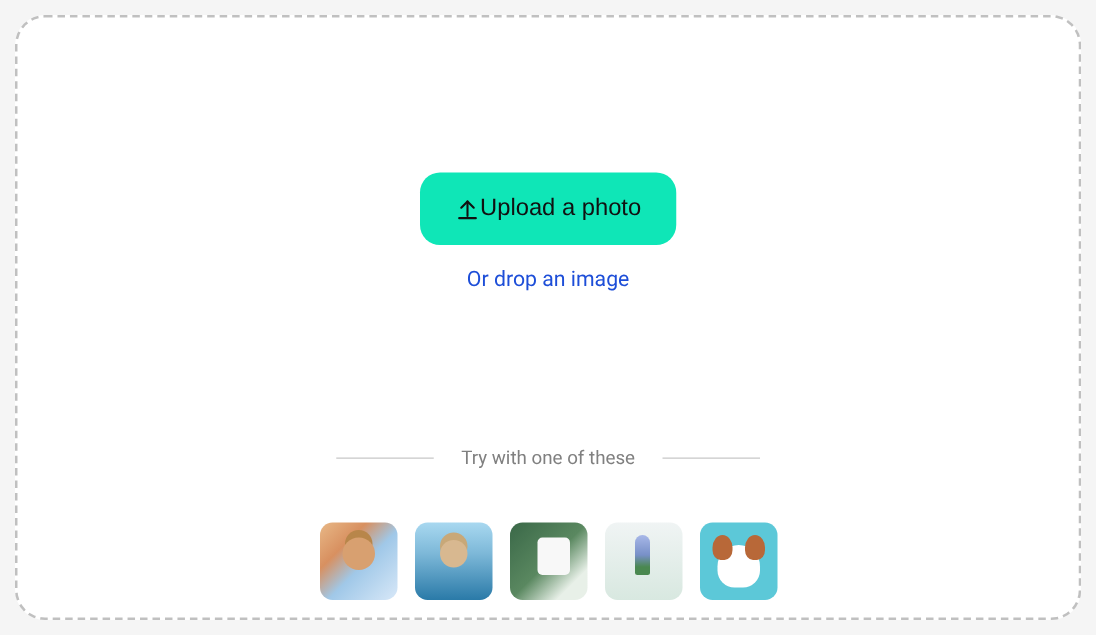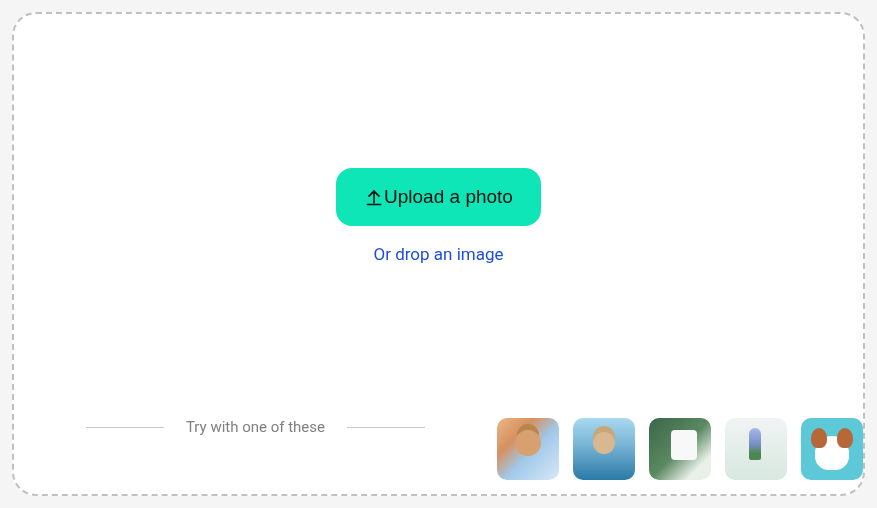--- a/index.html
+++ b/index.html
@@ -52,22 +52,23 @@
       align-items: center;
       justify-content: center;
     }
     .drop-text {
       color: #1d4ed8;
       font-size: 17px;
     }
     .samples-section {
       width: 100%;
       display: flex;
-      flex-direction: row;
-      align-items: flex-start;
+      flex-direction: column;
+      align-items: center;
+      gap: 29px;
     }
     .samples-header {
       display: flex;
       align-items: center;
       width: 100%;
       justify-content: center;
       margin-bottom: 14px;
     }
     .samples-line {
       height: 1px;

